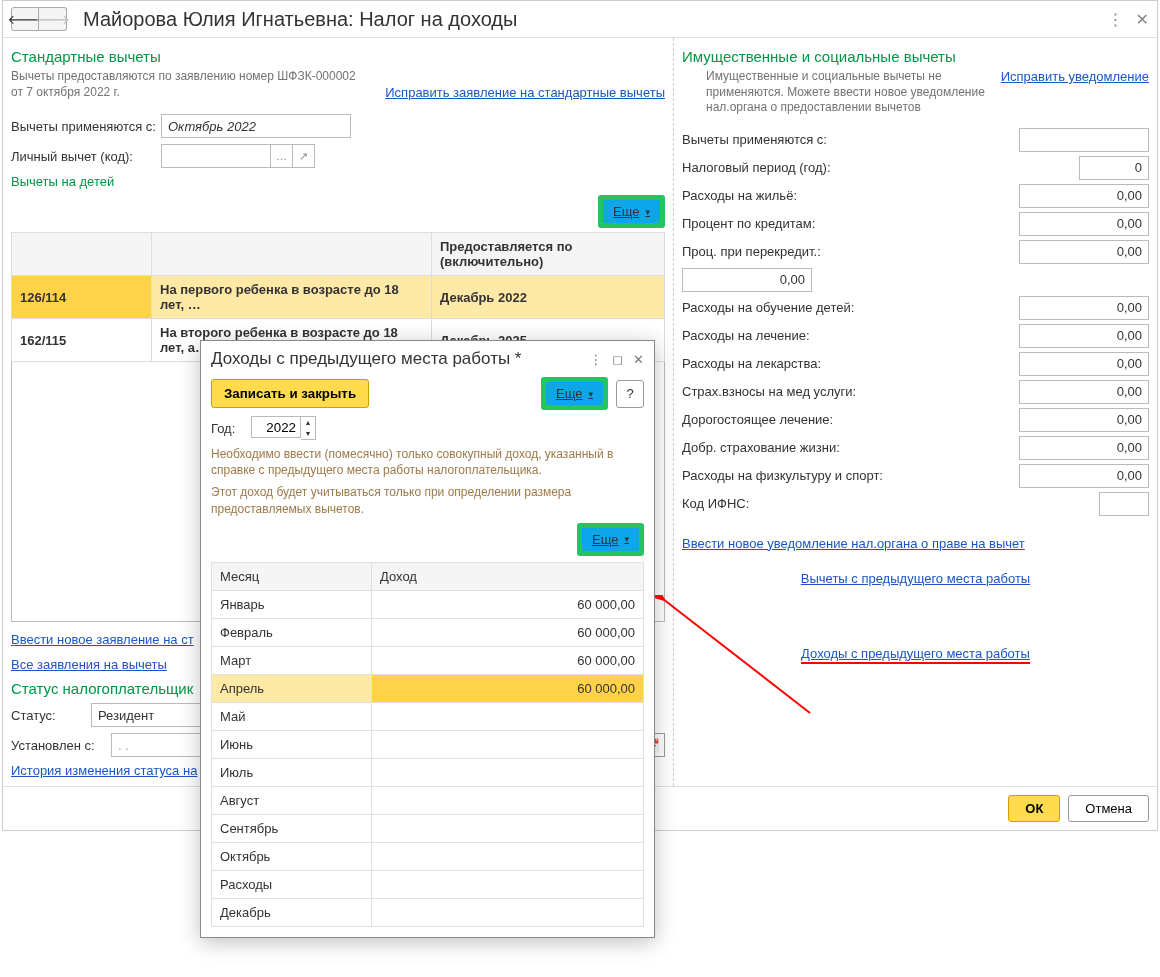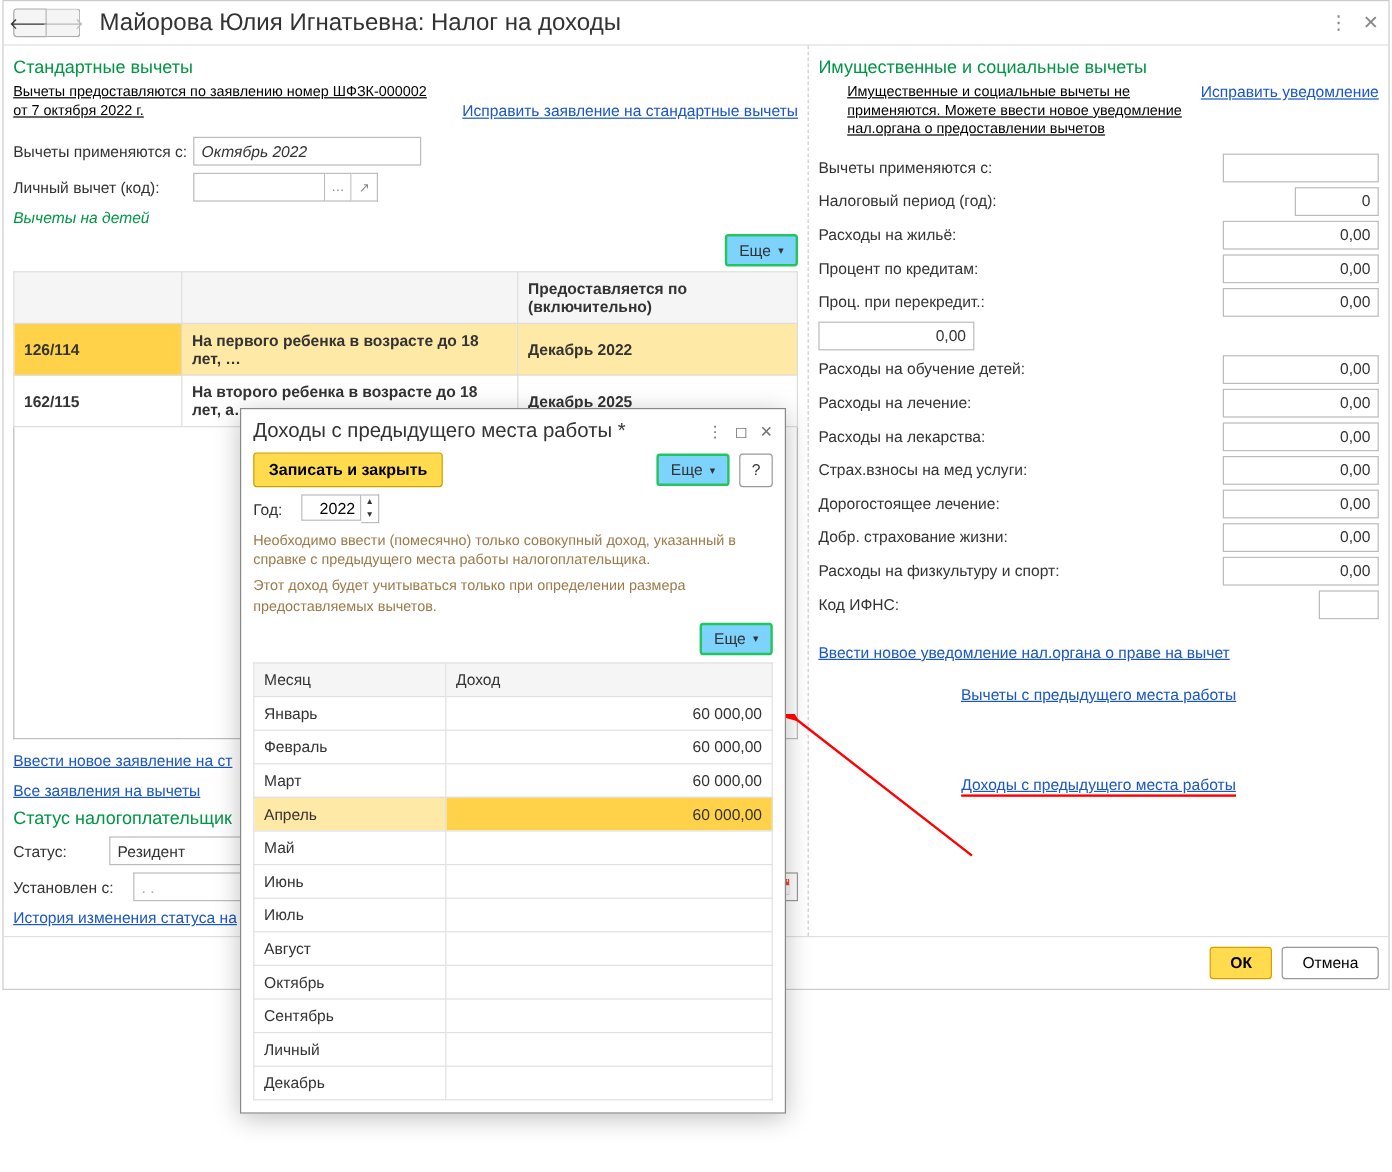--- a/index.html
+++ b/index.html
@@ -35,44 +35,45 @@
   }
   .nav-btn:first-child { border-radius: 3px 0 0 3px; }
   .nav-btn:last-child { border-radius: 0 3px 3px 0; border-left: none; color: #bbb; }
   .title { font-size: 20px; font-weight: normal; flex: 1; }
   .title-actions { display: flex; gap: 12px; align-items: center; color: #888; }
   .title-actions span { cursor: pointer; font-size: 16px; }
   .content { display: flex; padding: 0; }
   .left-col { width: 670px; padding: 8px 8px 8px 8px; }
   .right-col { flex: 1; padding: 8px 8px 8px 0; border-left: 1px dashed #ccc; padding-left: 8px; }
   .section-title { color: #009646; font-size: 15px; margin: 2px 0 4px 0; }
-  .hint { color: #000000; font-size: 12px; line-height: 1.3; text-decoration: underline; }
+  .hint { color: #737373; font-size: 12px; line-height: 1.3; }
   .link { color: #1a56c4; text-decoration: underline; cursor: pointer; }
   .link-green { color: #009646; text-decoration: none; cursor: pointer; }
   .row { display: flex; align-items: center; margin: 6px 0; }
   .label { width: 150px; color: #333; }
   .field {
     border: 1px solid #bbb;
     padding: 3px 6px;
     background: #fff;
     height: 24px;
     display: flex;
     align-items: center;
     justify-content: flex-end;
   }
   .field.left { justify-content: flex-start; }
   .dropdown-btn, .more-btn {
-    border: 2px solid #22c55e;
-    background: #7dd3fc;
+    border: 5px solid #22c55e;
+    background: #0ea5e9;
     padding: 4px 10px;
     border-radius: 3px;
     cursor: pointer;
     display: inline-flex;
     align-items: center;
     gap: 4px;
+    text-decoration: underline;
   }
   .more-btn:after { content: "▾"; font-size: 9px; margin-left: 2px; }
   .table {
     border: 1px solid #bbb;
     margin-top: 4px;
     width: 100%;
     border-collapse: collapse;
   }
   .table th, .table td {
     border: 1px solid #ddd;
@@ -177,21 +178,21 @@
         <div class="label">Личный вычет (код):</div>
         <div style="display:flex;">
           <div class="field left" style="width:110px;"></div>
           <div class="lookup-btns">
             <div class="mini">…</div>
             <div class="mini">↗</div>
           </div>
         </div>
       </div>
 
-      <div style="margin-top:1px;font-style:italic;">
+      <div style="margin-top:1px;">
         <span class="link-green">Вычеты на детей</span>
       </div>
 
       <div style="display:flex; justify-content:flex-end; margin-top:6px;">
         <div class="more-btn">Еще</div>
       </div>
 
       <table class="table">
         <thead>
           <tr>
@@ -395,29 +396,29 @@
           </tr>
           <tr>
             <td>Июль</td>
             <td class="num"></td>
           </tr>
           <tr>
             <td>Август</td>
             <td class="num"></td>
           </tr>
           <tr>
+            <td>Сентябрь</td>
+            <td class="num"></td>
+          </tr>
+          <tr>
             <td>Октябрь</td>
             <td class="num"></td>
           </tr>
           <tr>
-            <td>Сентябрь</td>
-            <td class="num"></td>
-          </tr>
-          <tr>
-            <td>Личный</td>
+            <td>Расходы</td>
             <td class="num"></td>
           </tr>
           <tr>
             <td>Декабрь</td>
             <td class="num"></td>
           </tr>
         </tbody>
     </table>
   </div>
 </div>

